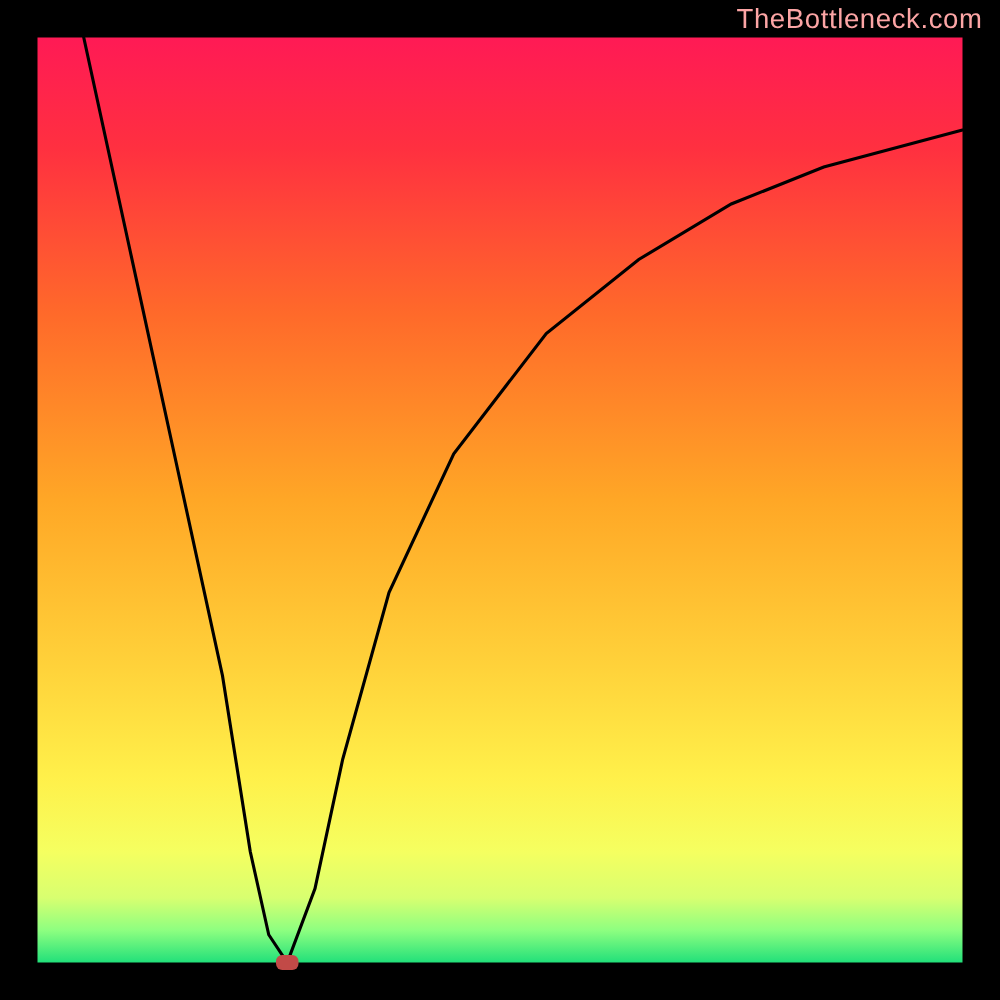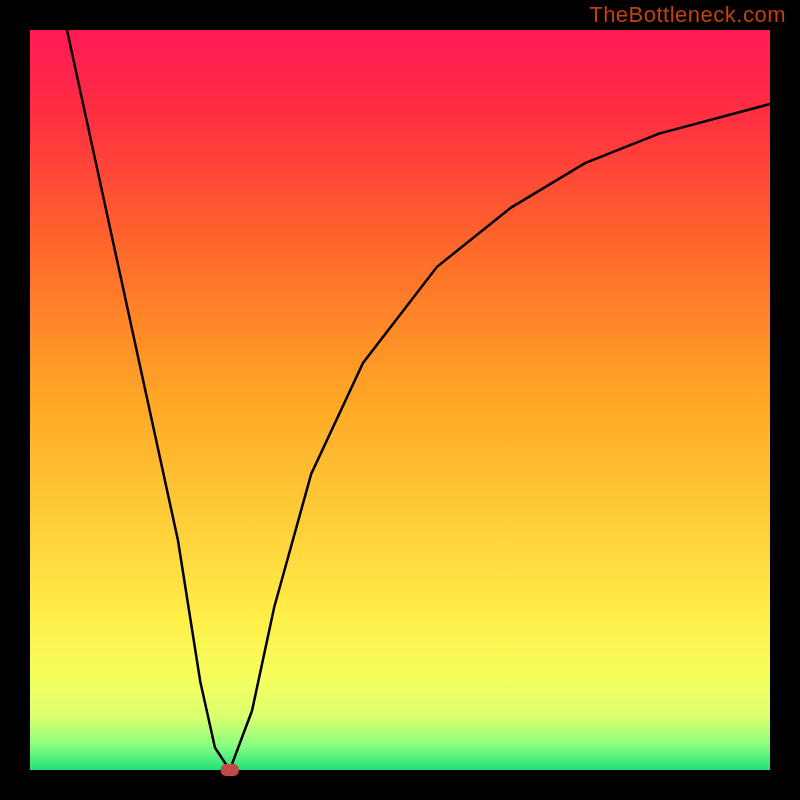--- a/index.html
+++ b/index.html
@@ -14,21 +14,21 @@
   .frame {
     position: relative;
     width: 800px;
     height: 800px;
     background: #000;
   }
   .watermark {
     position: absolute;
     top: 2px;
     right: 14px;
-    color: #c2410c;
+    color: #fca5a5;
     font-size: 22px;
     font-weight: 400;
     letter-spacing: 0.5px;
     z-index: 5;
     user-select: none;
   }
   svg {
     position: absolute;
     top: 0;
     left: 0;

